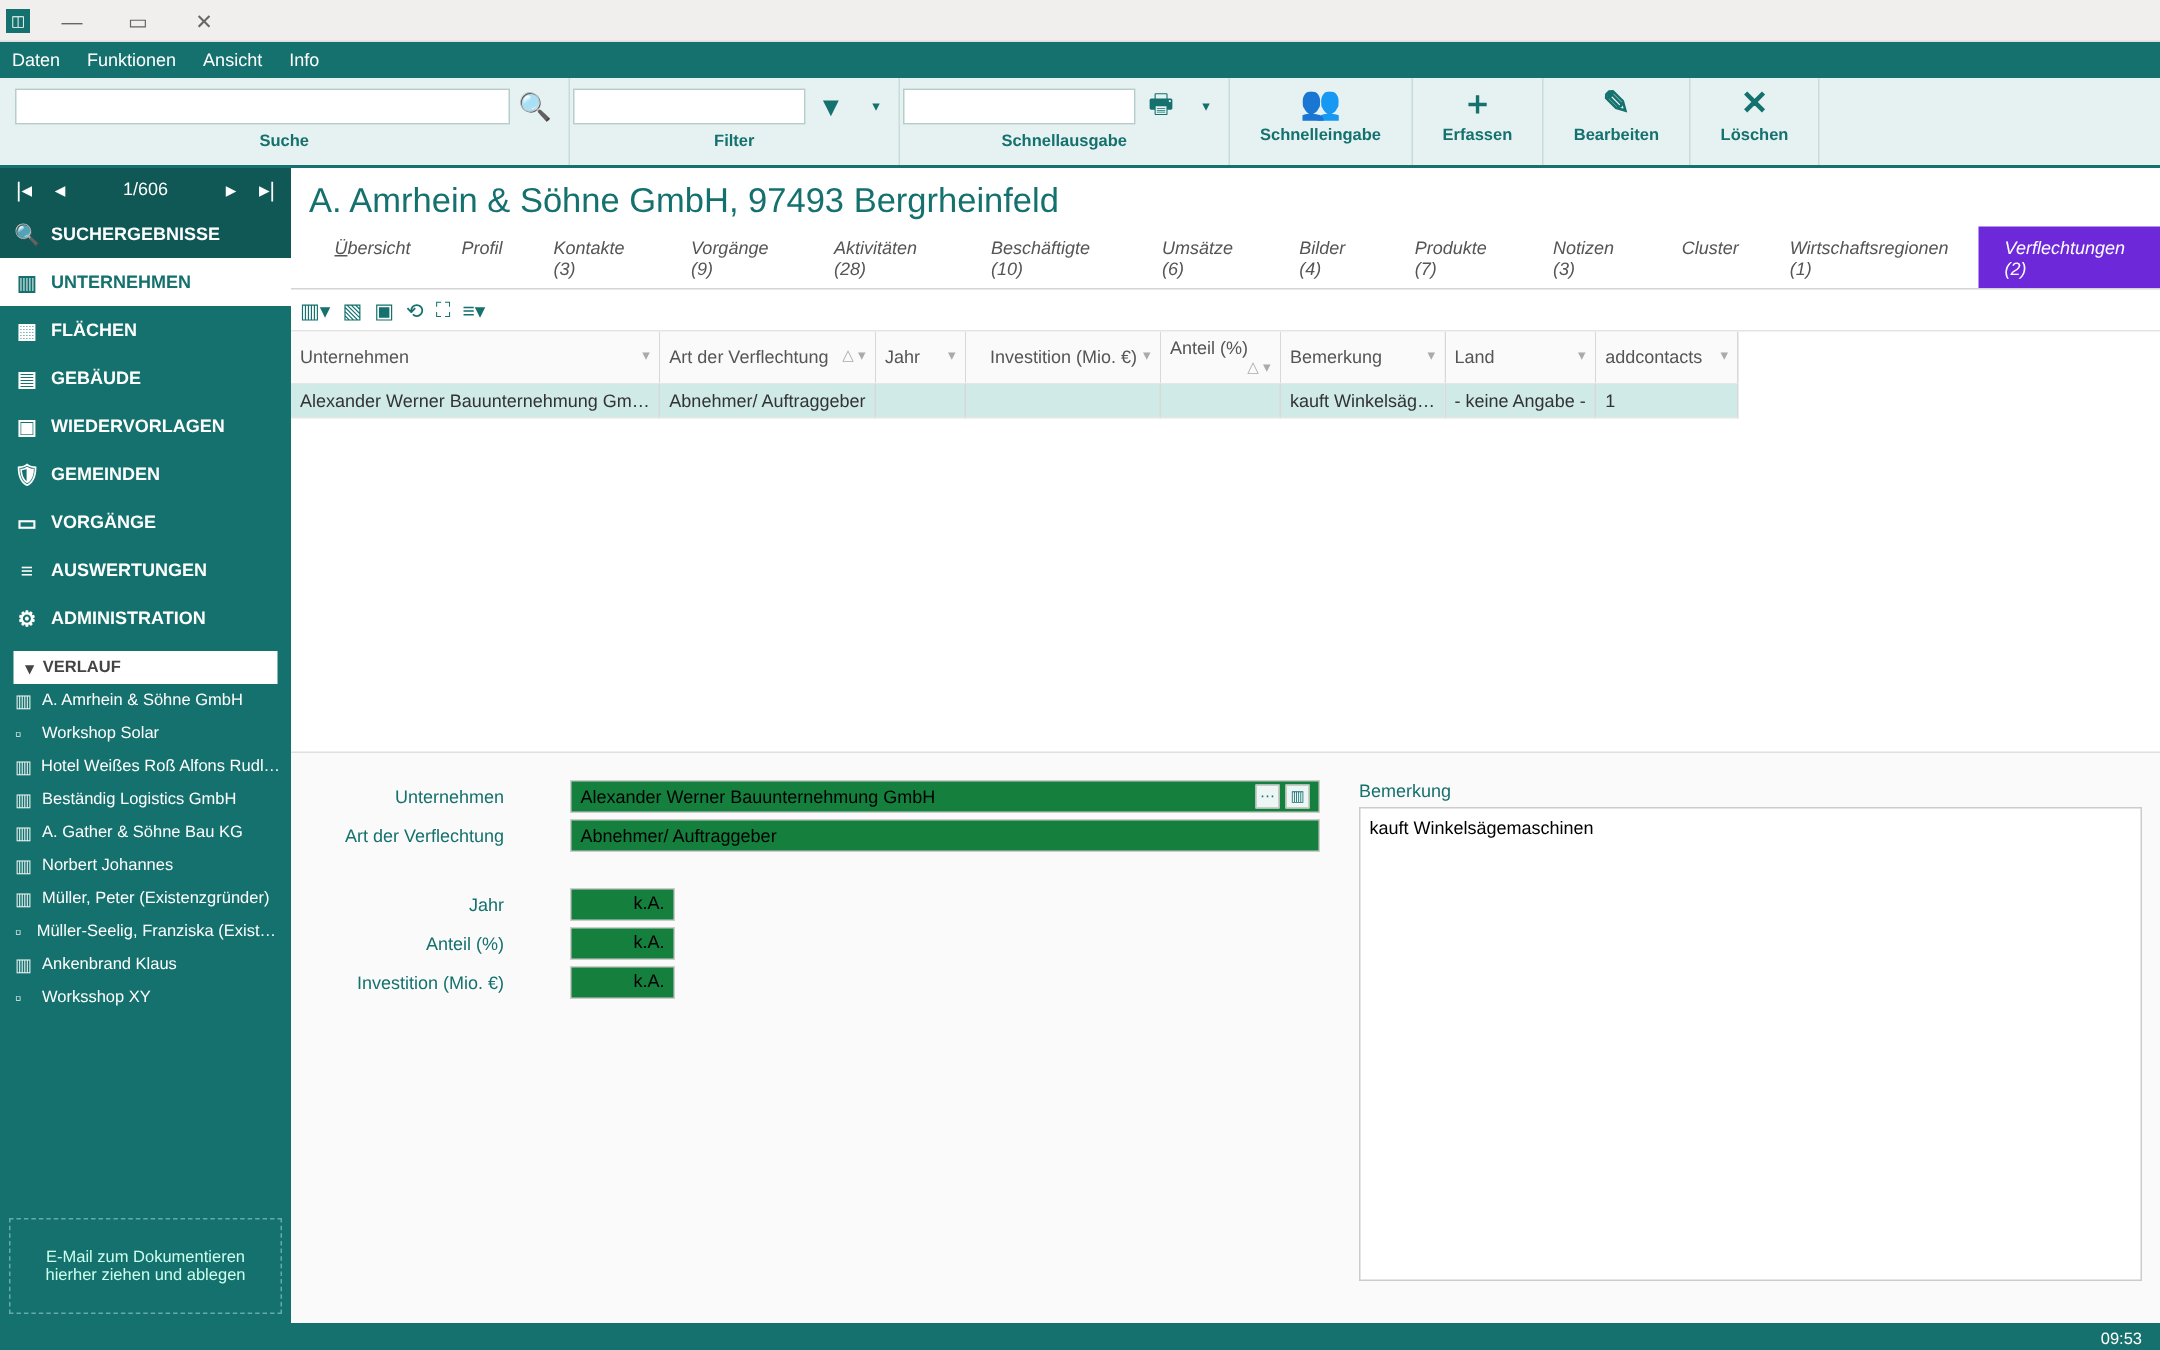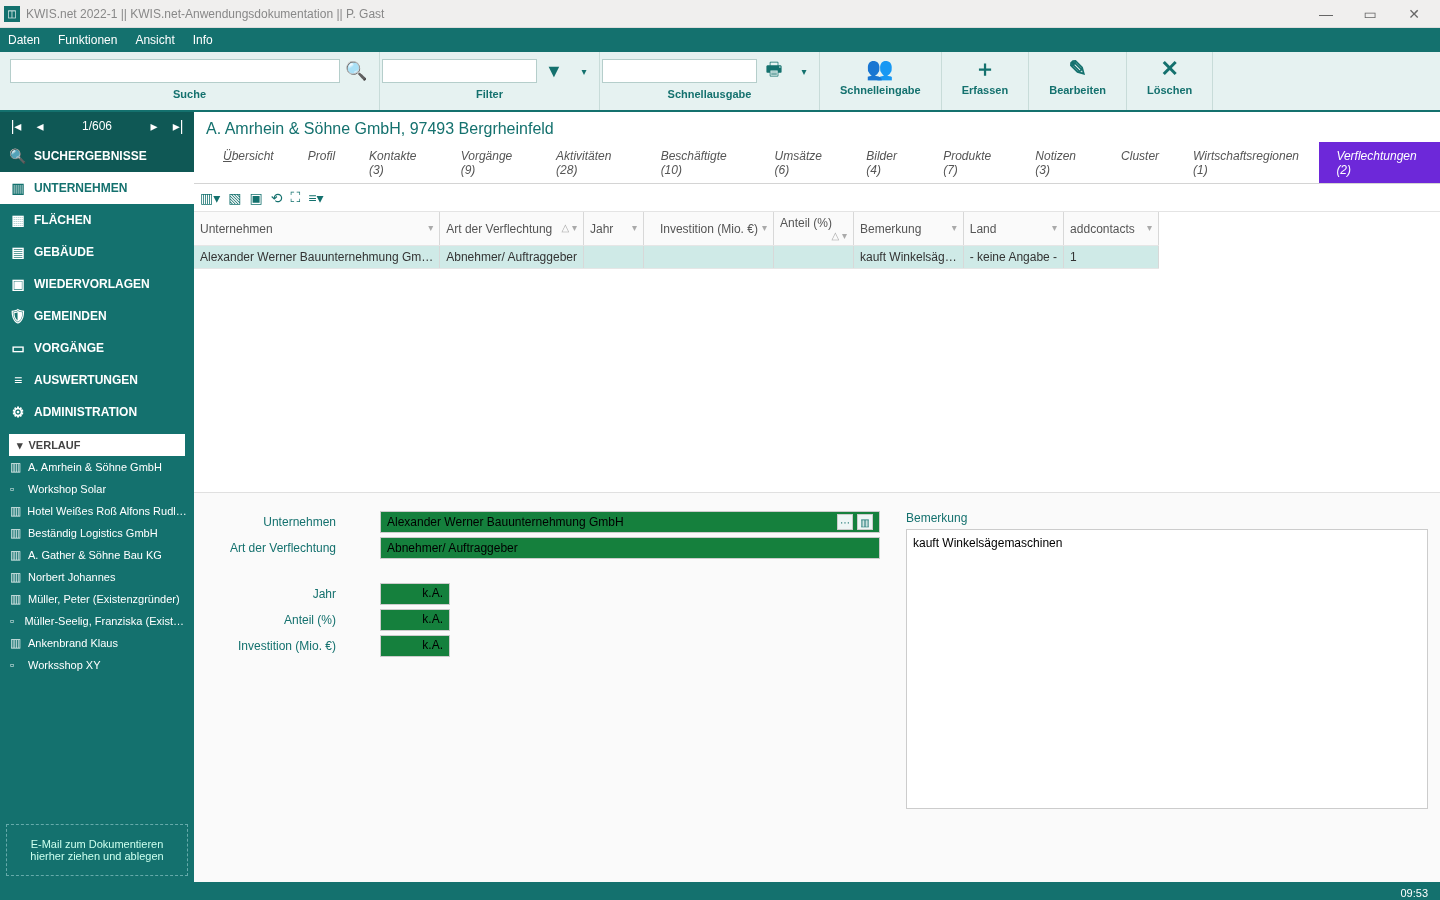--- a/index.html
+++ b/index.html
@@ -32,24 +32,24 @@
 
 .side-item { height: 32px; display:flex; align-items:center; gap:8px; padding: 0 10px; font-size: 12px; font-weight:600; cursor:default; }
 .side-item.active { background:#fff; color:#14716e; }
 .side-item .sic { width:16px; height:16px; display:flex; align-items:center; justify-content:center; font-size:14px; }
 .side-head { background:#0f5855; }
 
 .side-group-head { background:#fff; color:#444; height:22px; display:flex; align-items:center; padding:0 8px; gap:6px; font-size:11px; font-weight:bold; width: 176px; margin: 6px auto 0; }
 .hist-item { height: 22px; display:flex; align-items:center; gap:6px; padding: 0 10px; font-size:11px; color:#fff; white-space:nowrap; overflow:hidden; text-overflow:ellipsis; }
 .hist-item .hi { width:12px; font-size:12px; opacity:.9; }
 
-.dropbox { margin: auto 6px 6px 6px; border:1px dashed #6aa; height:52px; display:flex; flex-direction:column; align-items:center; justify-content:center; font-size:11px; color:#cfe; text-align:center; padding:4px; }
+.dropbox { margin: auto 6px 6px 6px; border:1px dashed #6aa; height:64px; display:flex; flex-direction:column; align-items:center; justify-content:center; font-size:11px; color:#cfe; text-align:center; padding:4px; }
 
 .main { flex:1; display:flex; flex-direction:column; background:#fff; }
-.rec-title { padding: 8px 12px 4px; color:#14716e; font-size: 16px; }
+.rec-title { padding: 8px 12px 4px; color:#14716e; font-size: 23px; }
 
 .tabs { display:flex; border-bottom:1px solid #d4d4d4; padding-left:12px; gap:0;font-style:italic; }
 .tab { padding: 6px 16px; font-size:12px; color:#555; border:1px solid transparent; border-bottom:none; cursor:default; }
 .tab u { text-decoration: underline; }
 .tab.active { background:#6d28d9; color:#fff; }
 
 .gridbar { height:28px; display:flex; align-items:center; gap:8px; padding:0 6px; border-bottom:1px solid #e4e4e4; color:#14716e; }
 .gridbar .gb { font-size:14px; }
 
 .grid { border-collapse:collapse; }
@@ -63,32 +63,31 @@
 .detail .col { display:flex; flex-direction:column; gap:4px; }
 .frow { display:flex; align-items:center; gap:8px; }
 .frow .flab { width: 130px; text-align:right; color:#14716e; font-size:12px; }
 .frow .fval { border:1px solid #ccc; background:#15803d; height:22px; padding: 2px 6px; font-size:12px;margin-left:36px; }
 .frow .small { width:70px; text-align:right; }
 .frow .wide { width: 500px; display:flex; align-items:center; justify-content:space-between; }
 .frow .btns { display:flex; gap:4px; }
 .frow .mini { width:16px; height:16px; border:1px solid #ccc; background:#eef6f5; font-size:10px; display:flex; align-items:center; justify-content:center; color:#14716e; }
 .remark { flex:1; }
 .remark .rlabel { color:#14716e; font-size:12px; margin-bottom:4px; }
-.remark textarea { width:100%; height:280px; border:1px solid #ccc; padding:6px; font-size:12px; resize:none; font-family:inherit; }
+.remark textarea { width:100%; height:316px; border:1px solid #ccc; padding:6px; font-size:12px; resize:none; font-family:inherit; }
 
 .statusbar { height:21px; background:#14716e; color:#fff; font-size:11px; display:flex; align-items:center; justify-content:flex-end; padding: 0 12px; }
 </style>
 </head>
 <body>
 
 <div class="titlebar">
   <div class="app-icon">
       <span style="color:#fff;font-size:10px">◫</span>
     </div>
-  <div class="title">KWIS.net 2022-1 || KWIS.net-Anwendungsdokumentation || P. Gast</div>
   <div class="winbtn">—</div>
   <div class="winbtn">▭</div>
   <div class="winbtn">✕</div>
 </div>
 
 <div class="menubar">
   <span>Daten</span>
   <span>Funktionen</span>
   <span>Ansicht</span>
   <span>Info</span>

